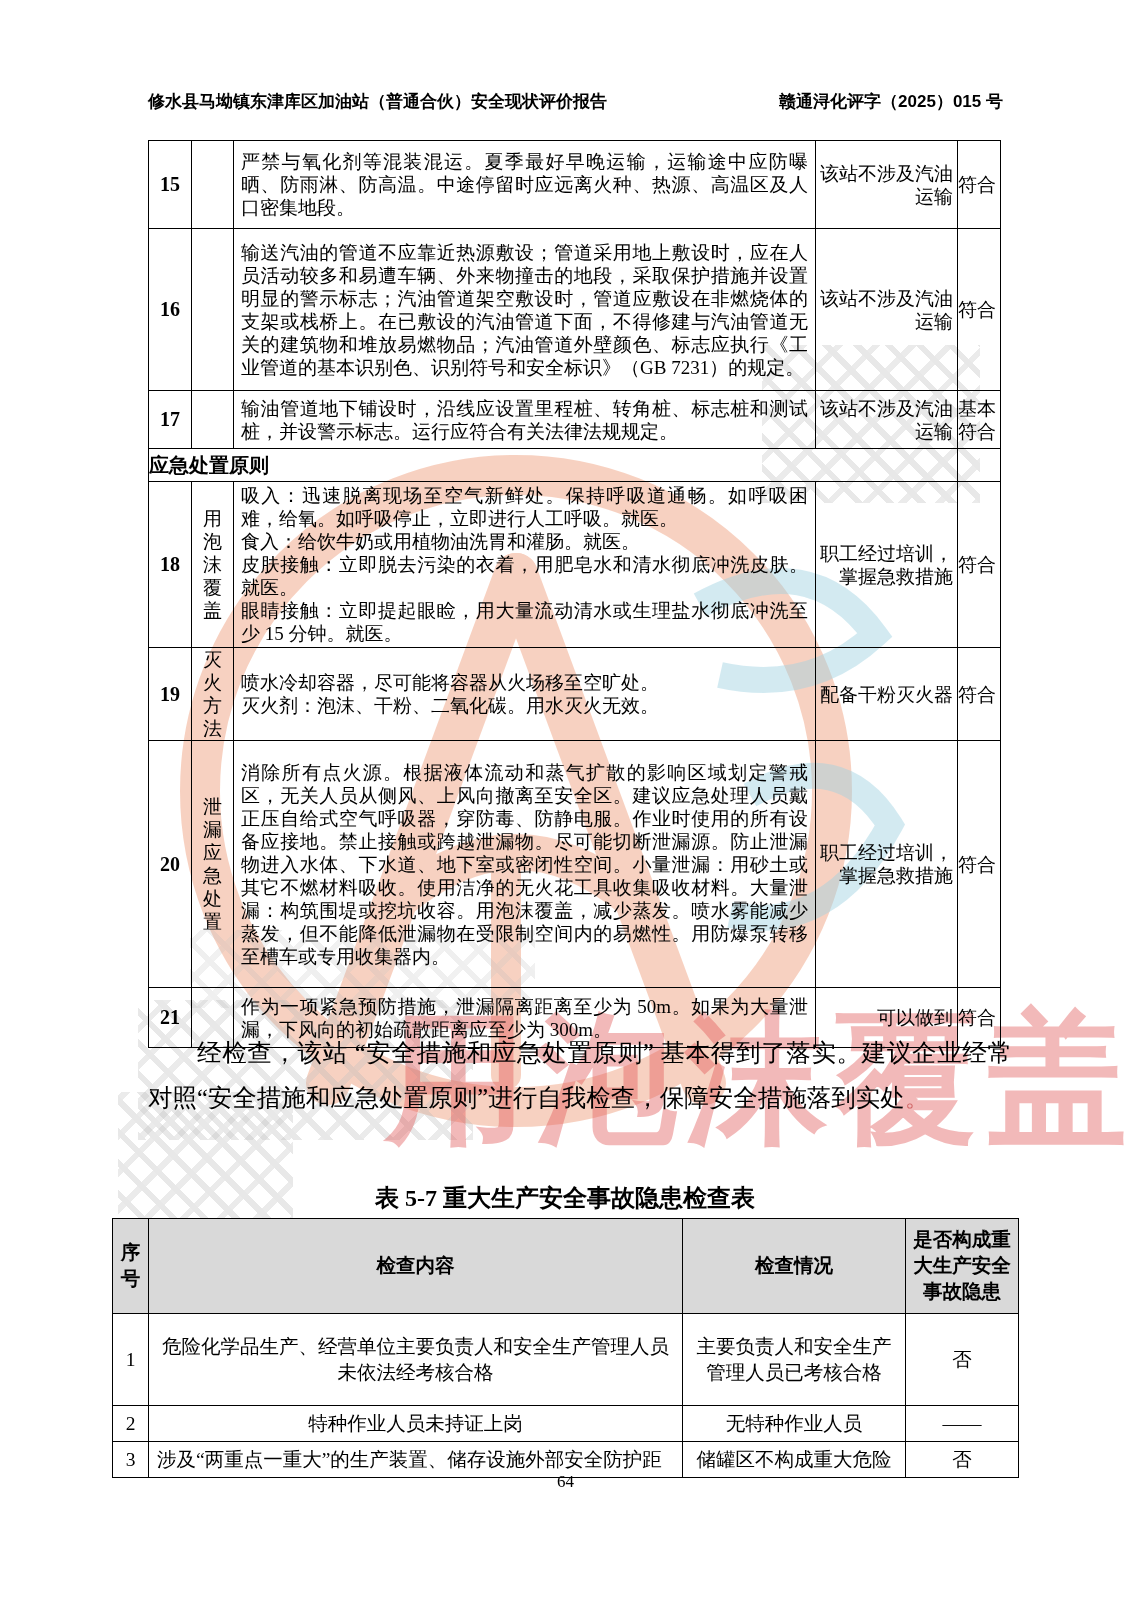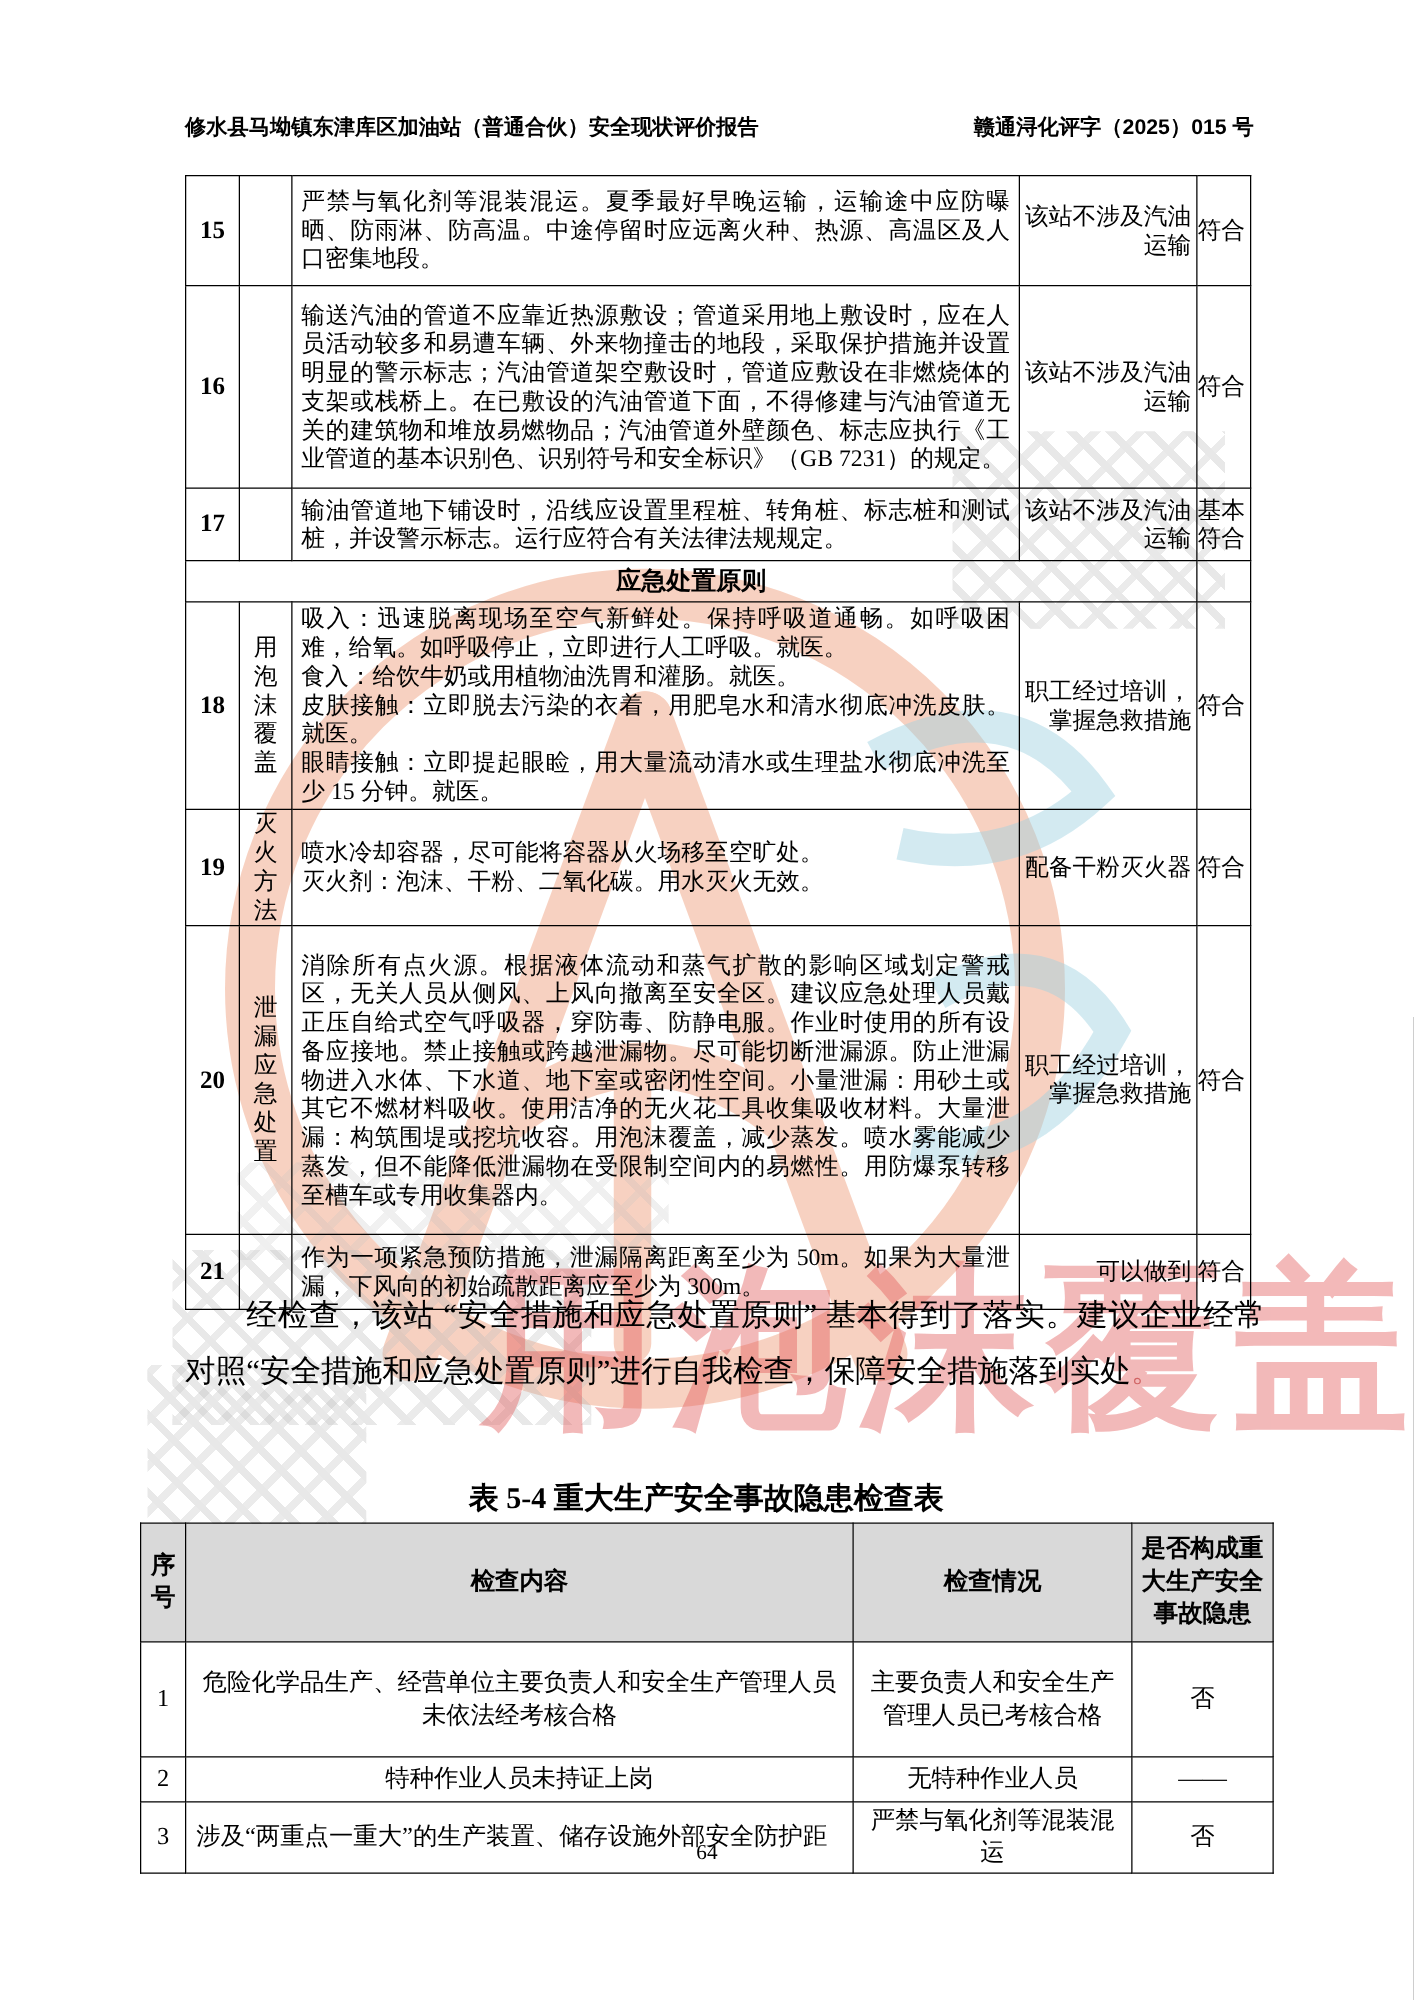--- a/index.html
+++ b/index.html
@@ -40,21 +40,21 @@
   
   table { border-collapse:collapse; table-layout:fixed; }
   td, th { border:1px solid #000; overflow:hidden; }
   .t1 { position:absolute; left:148px; top:140px; width:852px; font-size:19px; }
   .t1 td { vertical-align:middle; line-height:23px; }
   .t1 .no   { text-align:center; font-weight:bold; font-size:20px; }
   .t1 .cat  { text-align:center; padding:0 2px; }
   .t1 .cont { text-align:justify; padding:2px 7px; white-space:pre-line; }
   .t1 .sit  { text-align:right; padding:0 4px; }
   .t1 .res  { }
-  .t1 .secrow td { text-align:center; font-weight:bold; font-size:20px; }
+  .t1 .secrow td { font-weight:bold; font-size:20px; }
 
   .para {
     position:absolute; left:148px; top:1030px; width:864px;
     font-size:24.5px; line-height:45px; text-align:justify; text-indent:2em;
   }
   .para .red-period { color:#d06464; }
 
   .sec-heading {
     position:absolute; left:148px; top:1126px;
     font-size:28px; font-weight:bold;
@@ -171,21 +171,21 @@
         <td class="cat"></td>
         <td class="cont">作为一项紧急预防措施，泄漏隔离距离至少为 50m。如果为大量泄漏，下风向的初始疏散距离应至少为 300m。</td>
         <td class="sit">可以做到</td>
         <td class="res">符合</td>
       </tr>
     </tbody>
   </table>
 
   <div class="para z1"><span>经检查，该站 “安全措施和应急处置原则” 基本得到了落实。建议企业经常对照“安全措施和应急处置原则”进行自我检查，保障安全措施落到实处</span><span class="red-period">。</span></div>
 
-  <div class="tbl-caption z1">表 5-4 重大生产安全事故隐患检查表</div>
+  <div class="tbl-caption z1">表 5-7 重大生产安全事故隐患检查表</div>
 
   <table class="t2 z1">
     <colgroup>
         <col style="width:36px">
         <col style="width:534px">
         <col style="width:223px">
         <col style="width:113px">
       </colgroup>
     <thead>
       <tr style="height:95px">
@@ -204,21 +204,21 @@
       </tr>
       <tr style="height:36px">
         <td class="c-no">2</td>
         <td class="c-chk">特种作业人员未持证上岗</td>
         <td class="c-sit">无特种作业人员</td>
         <td class="c-res">——</td>
       </tr>
       <tr style="height:36px">
         <td class="c-no">3</td>
         <td class="c-chk justify">涉及“两重点一重大”的生产装置、储存设施外部安全防护距</td>
-        <td class="c-sit">严禁与氧化剂等混装混运</td>
+        <td class="c-sit">储罐区不构成重大危险</td>
         <td class="c-res">否</td>
       </tr>
     </tbody>
   </table>
 
   <div class="page-num z1">64</div>
 
 </div>
 
 </body></html>

